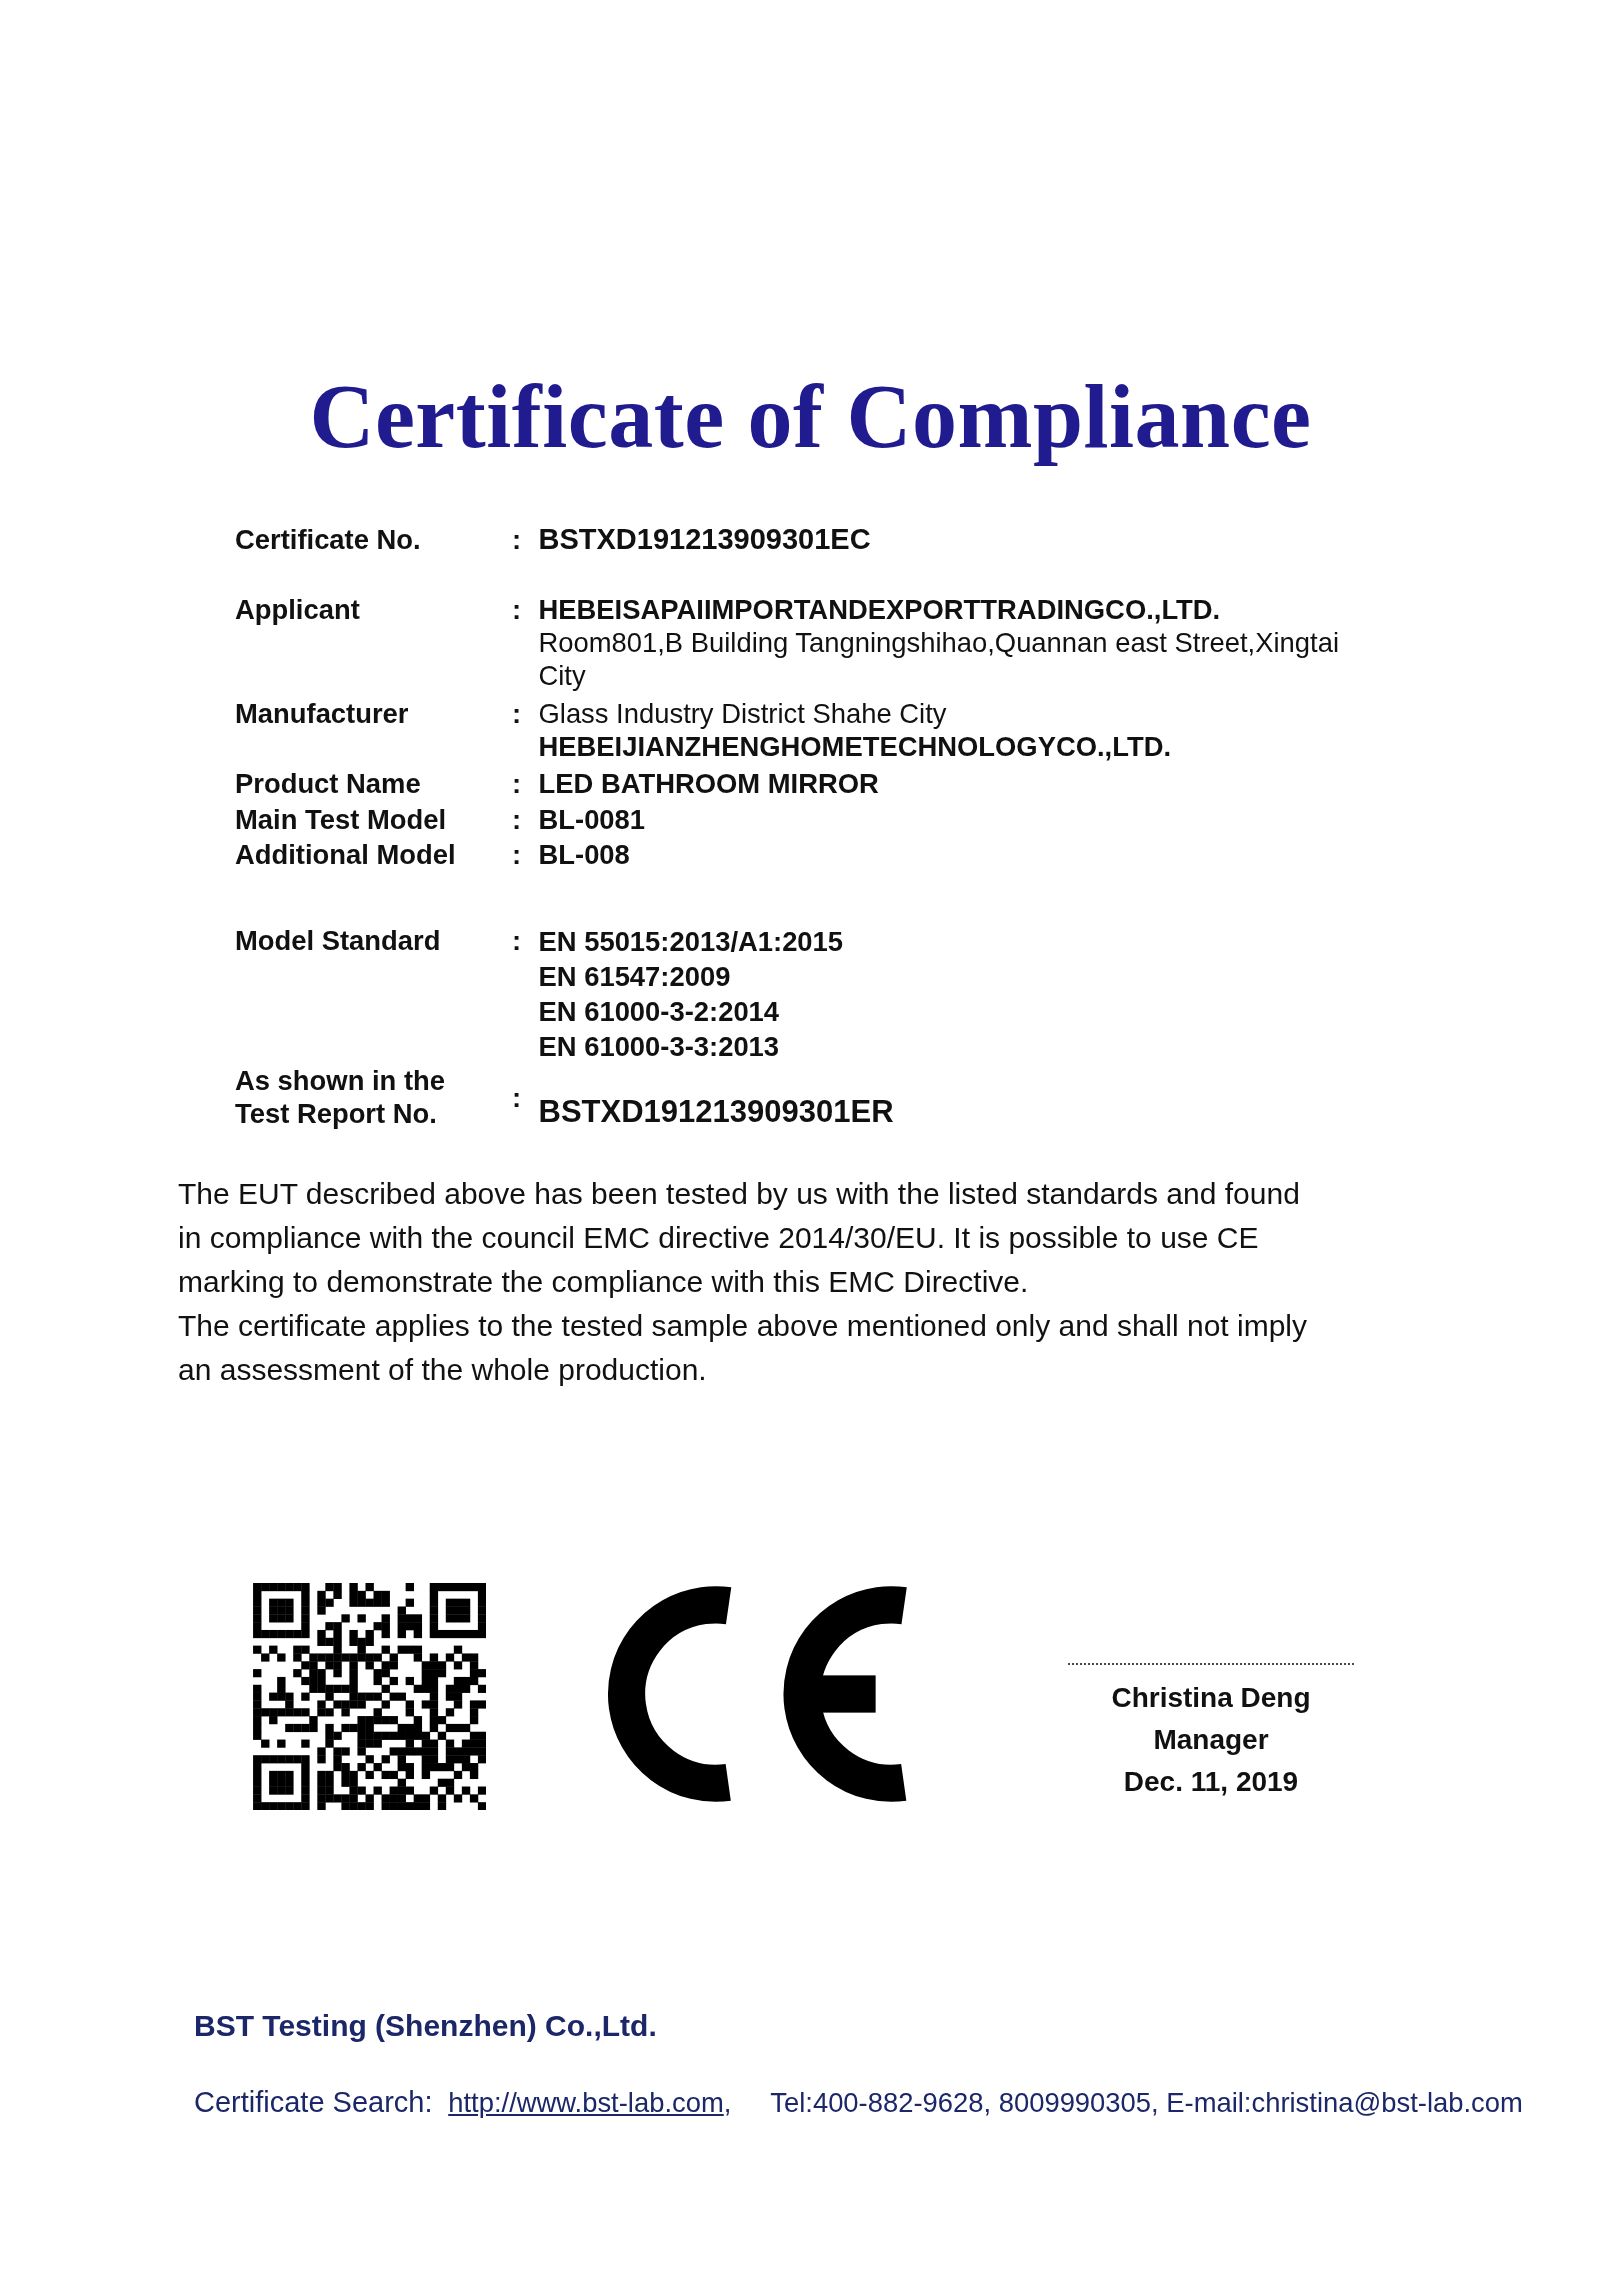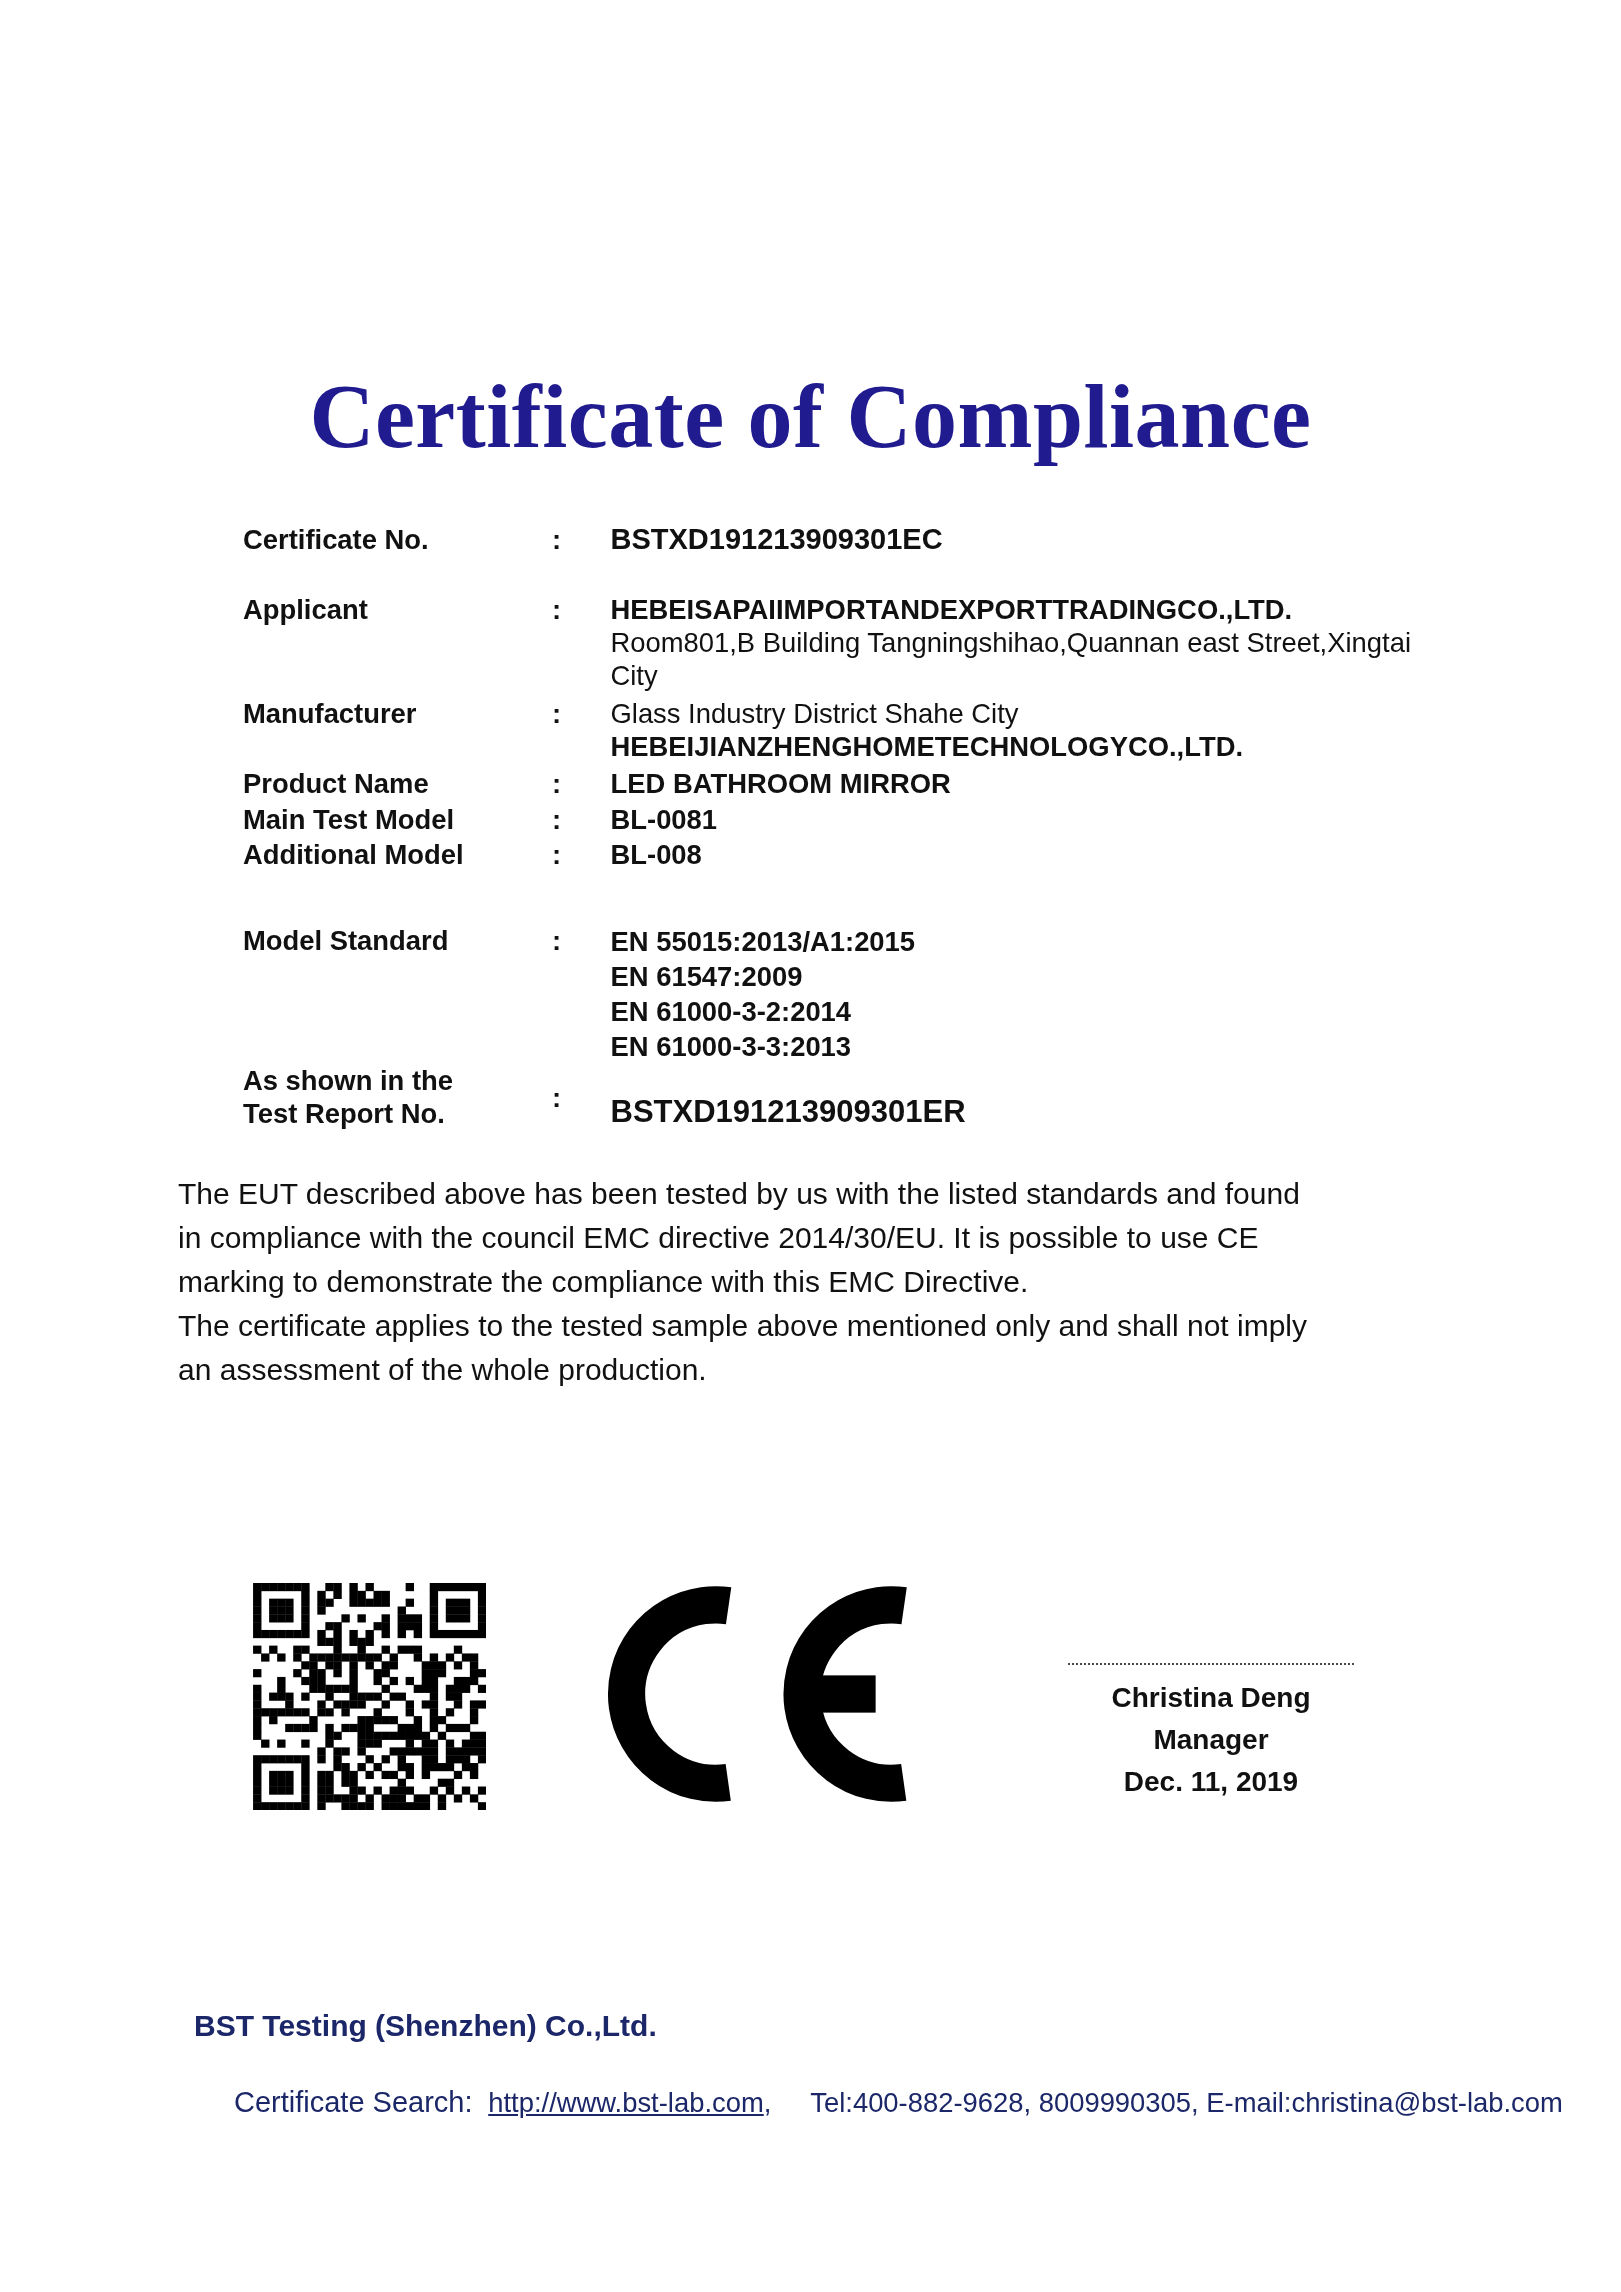--- a/index.html
+++ b/index.html
@@ -6,21 +6,21 @@
   .page{
     position:relative;width:1621px;height:2257px;background:#ffffff;
     font-family:"Liberation Sans",sans-serif;color:#111111;overflow:hidden;
   }
   .title{
     position:absolute;top:365px;left:0;width:100%;margin:0;text-align:center;
     font-family:"Liberation Serif",serif;font-weight:bold;font-size:90px;
     color:#211b90;letter-spacing:0.5px;
   }
   
-  .row{position:absolute;left:243px;display:flex;width:1255px;align-items:flex-start;gap:32px;}
+  .row{position:absolute;left:235px;display:flex;width:1255px;align-items:flex-start;}
   .lbl{width:277px;font-weight:bold;font-size:27.4px;line-height:33px;white-space:pre-line;}
   .colon{width:26.5px;font-weight:bold;font-size:27.4px;line-height:33px;}
   .val{flex:1;font-size:27.4px;line-height:33px;}
   .vline{white-space:pre-line;}
   .b{font-weight:bold;}
   .r0{top:523px;} .r0 .vline{font-size:29px;}
   .r1{top:593px;}
   .r2{top:697px;}
   .r3{top:767px;}
   .r4{top:803px;}
@@ -34,21 +34,21 @@
   .qr{position:absolute;left:253px;top:1583px;width:233px;height:227px;}
   .ce{position:absolute;left:606px;top:1584px;}
   
   .sig{position:absolute;left:1054px;top:1663px;width:314px;text-align:center;
        font-weight:bold;font-size:28px;line-height:42px;color:#111;}
   .dots{height:0;border-top:2.9px dotted #4a4a4a;width:286px;margin:0 auto 11.8px auto;}
   
   .f-company{position:absolute;left:194px;top:2009px;font-size:30px;font-weight:bold;color:#1b2768;}
   .f-address{position:absolute;left:194px;top:2054px;font-size:25.5px;color:#1b2768;}
   .f-search{position:absolute;left:194px;top:2086px;font-size:27.4px;color:#1b2768;display:flex;align-items:baseline;}
-  .f-label{font-size:29px;margin-right:15.7px;margin-left:40px;}
+  .f-label{font-size:29px;margin-right:15.7px;}
   .f-url{color:#1b2768;text-decoration:underline;}
   .f-comma{margin-right:5.9px;}
   .f-contact{margin-left:33px;}
 </style>
 </head>
 <body>
 
 <div class="page">
 
   <h1 class="title">Certificate of Compliance</h1>

